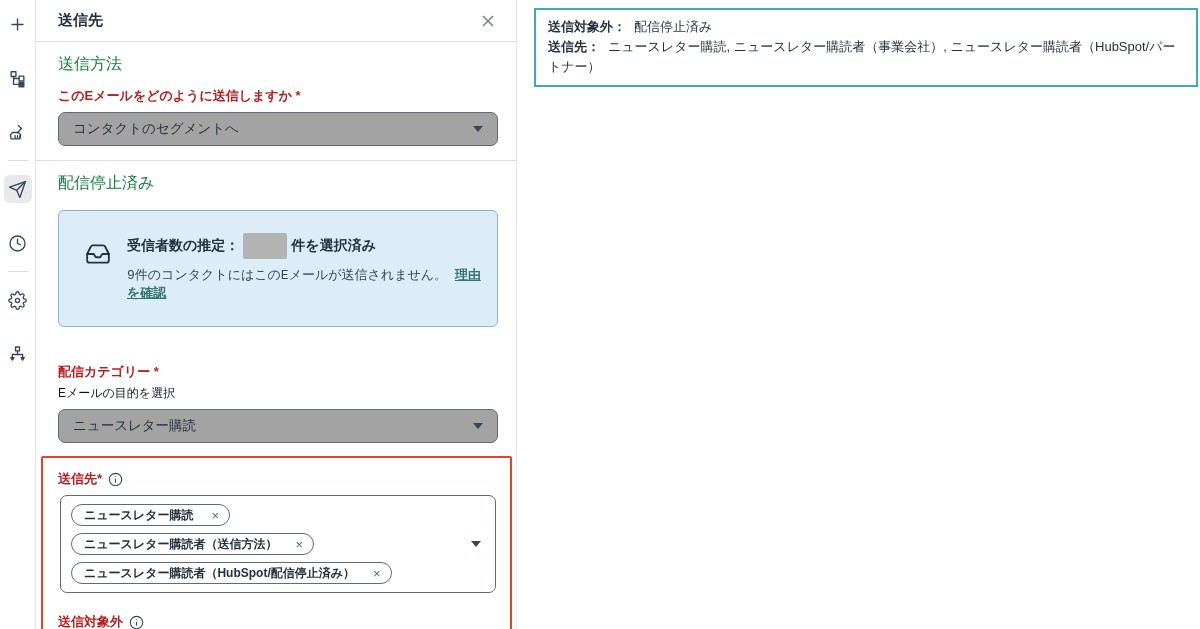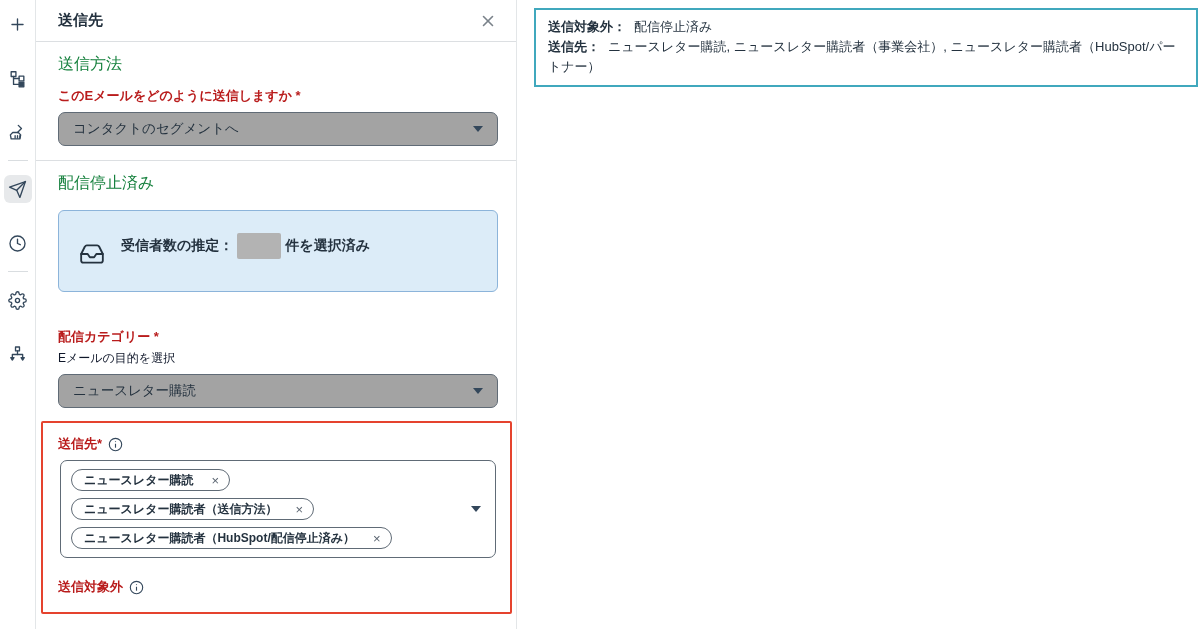--- a/index.html
+++ b/index.html
@@ -35,21 +35,21 @@
   .select-box { position:relative; margin:7px 18px 0 22px; height:34px; border:1px solid #606b76;
                 border-radius:7px; background:#a3a3a3; display:flex; align-items:center;
                 padding:0 34px 0 14px; font-size:13.5px; color:#24323f; cursor:pointer; }
   .caret { position:absolute; right:13px; top:50%; transform:translateY(-50%); width:12px; height:8px; }
   .caret svg { display:block; fill:#33475b; }
 
   .divider { height:1px; background:#dcdfe2; margin-top:14px; }
 
   
   .info-box { margin:16px 18px 0 22px; background:#dcecf8; border:1px solid #8cb4da;
-              border-radius:6px; padding:22px 16px 24px 20px; display:flex; align-items:flex-start; gap:16px;font-family:Liberation Mono, monospace; }
+              border-radius:6px; padding:22px 16px 24px 26px; display:flex; align-items:flex-start; gap:16px;font-family:Liberation Mono, monospace; }
   .info-box svg { stroke:#24323f; fill:none; stroke-width:1.7; stroke-linejoin:round; stroke-linecap:round; flex:0 0 auto; margin-top:8px; }
   .info-line1 { font-size:14px; font-weight:bold; color:#24323f; display:flex; align-items:center; }
   .redacted { display:inline-block; width:44px; height:26px; background:#b3b3b3; border-radius:2px; margin:0 4px; }
   .info-line2 { font-size:13px; color:#33475b; margin-top:7px; }
   .teal-link { color:#33756b; text-decoration:underline; font-weight:bold; cursor:pointer; }
 
   
   .red-box { margin:13px 4px 0 5px; border:2px solid #e5432e; border-radius:2px; padding:0 12px 16px 0; }
   .red-box .field-label { margin-left:15px; }
   .red-box .select-box, .red-box .multi-select { margin-left:17px; margin-right:2px; }
@@ -163,20 +163,24 @@
         <svg width="26" height="26" viewBox="0 0 24 24">
             <polyline points="22 12 16 12 14 15 10 15 8 12 2 12"></polyline>
             <path d="M5.45 5.11 2 12v6a2 2 0 0 0 2 2h16a2 2 0 0 0 2-2v-6l-3.45-6.89A2 2 0 0 0 16.76 4H7.24a2 2 0 0 0-1.79 1.11z"></path>
           </svg>
         <div>
           <div class="info-line1">
             <span>受信者数の推定：</span>
             <span class="redacted"></span>
             <span>件を選択済み</span>
           </div>
+          <div class="info-line2">
+            <span>9件のコンタクトにはこのEメールが送信されません。</span>
+            <a class="teal-link">理由を確認</a>
+          </div>
         </div>
       </div>
 
       <div class="field-label" style="margin-top:36px;">配信カテゴリー *</div>
       <div class="helper">Eメールの目的を選択</div>
       <div class="select-box">
         <span>ニュースレター購読</span>
         <span class="caret">
             <svg width="12" height="8" viewBox="0 0 12 8">
               <path d="M1 1 L11 1 L6 7 Z"></path>

